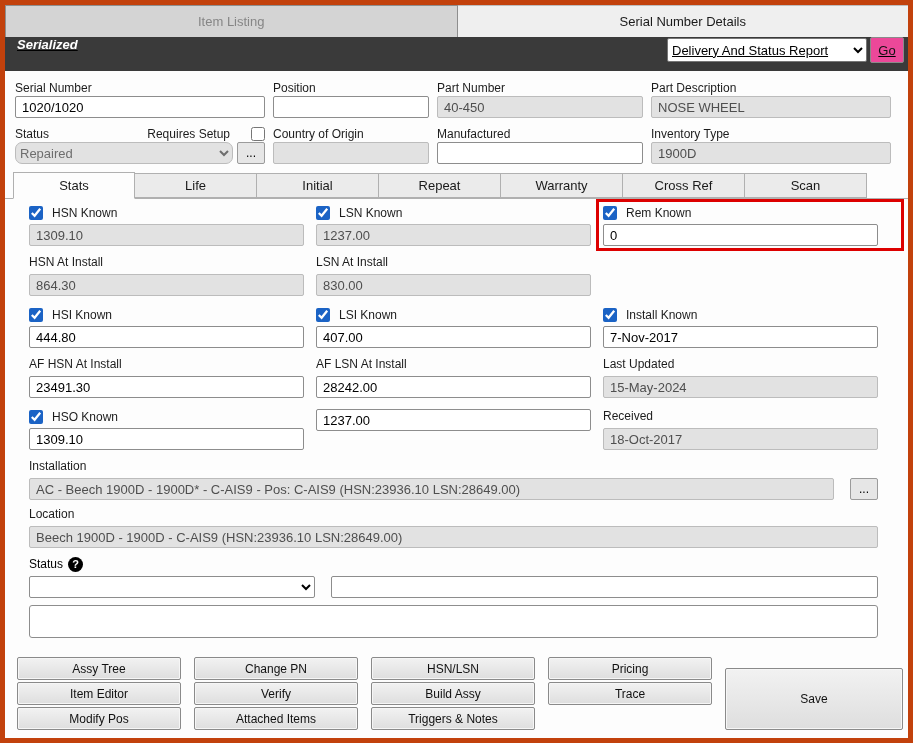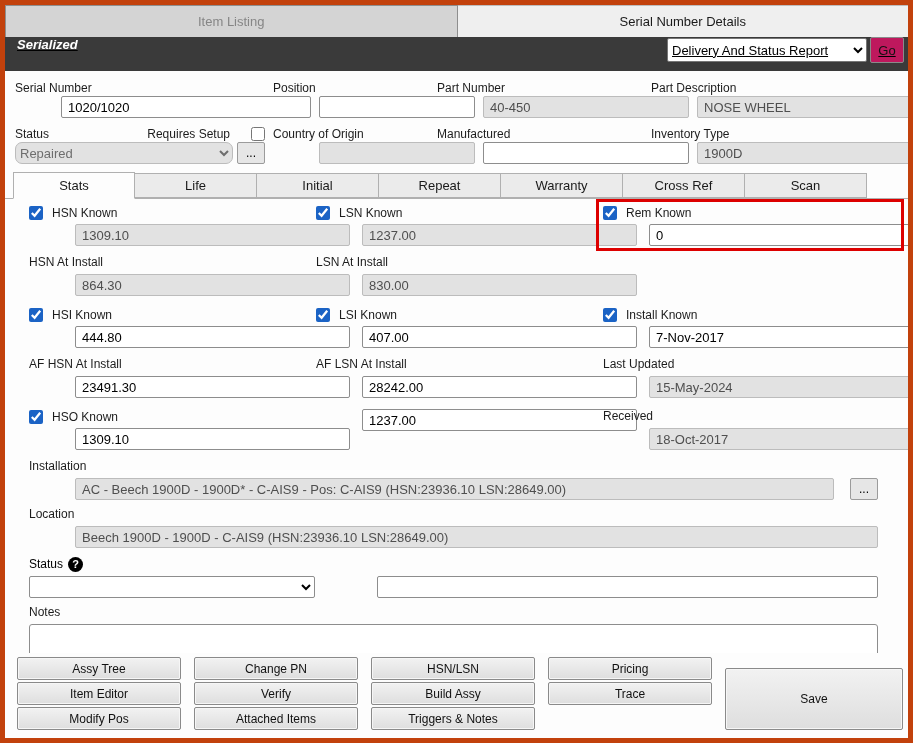--- a/index.html
+++ b/index.html
@@ -19,30 +19,30 @@
   .toptabs { display: flex; height: 32px; flex: 0 0 auto; background: #efefef; }
   .toptab { flex: 1; text-align: center; line-height: 31px; font-size: 13px; }
   .toptab.inactive { background: #d4d4d4; color: #868686; border: 1px solid #8e8e8e; border-bottom: none; }
   .toptab.active { background: #efefef; color: #1a1a1a; border-top: 1px solid #bdbdbd; }
 
   
   .darkbar { height: 34px; flex: 0 0 auto; background: #3a3a3a; display: flex; align-items: flex-start; padding: 0 4px 0 12px; text-decoration: underline; }
   .darkbar .title { color: #fff; font-weight: bold; font-style: italic; font-size: 13px; }
   .report-area { margin-left: auto; display: flex; align-items: center; gap: 3px; padding-left: 8px; }
   .report-area select { width: 200px; height: 24px; font-size: 13px; font-family: inherit; border: 1px solid #767676; border-radius: 2px; background: #fff; }
-  .go-btn { width: 34px; height: 26px; font-size: 13px; font-family: inherit; background: #be185d; border: 1px solid #8a8a8a; border-radius: 2px; color: #111; }
+  .go-btn { width: 34px; height: 26px; font-size: 13px; font-family: inherit; background: #ec4899; border: 1px solid #8a8a8a; border-radius: 2px; color: #111; }
 
   
   .formtop { flex: 0 0 auto; padding: 8px 17px 8px 10px; }
   .frow { display: grid; grid-template-columns: 250px 156px 206px 1fr; column-gap: 8px; }
   .frow + .frow { margin-top: 7px; }
   .flabel2 { font-size: 12px; color: #1c1c1c; height: 17px; display: flex; align-items: center; }
   .label-split { display: flex; justify-content: space-between; align-items: center; }
   .reqsetup { display: flex; align-items: flex-end; gap: 21px; font-size: 12px; }
-  .inp, .ro { width: 100%; height: 22px; font-size: 13px; font-family: inherit; padding: 2px 6px; border-radius: 2px; margin-left: 46px; }
+  .inp, .ro { width: 100%; height: 22px; font-size: 13px; font-family: inherit; padding: 2px 6px; border-radius: 2px; }
   .inp { background: #fff; border: 1px solid #8d8d8d; color: #000; }
   .ro  { background: #e2e2e2; border: 1px solid #bcbcbc; color: #4f4f4f; }
   select.sel { width: 100%; height: 22px; font-size: 13px; font-family: inherit; border-radius: 2px; border: 1px solid #8d8d8d; background: #fff; }
   select.sel:disabled { background: #e2e2e2; color: #6e6e6e; border-color: #bcbcbc; opacity: 1; border-radius: 7px; }
   .selrow { display: flex; gap: 4px; }
   .dots { width: 28px; height: 22px; font-size: 12px; font-family: inherit; background: #e6e6e6; border: 1px solid #9b9b9b; border-radius: 2px; flex: 0 0 auto; }
   input[type="checkbox"] { width: 14px; height: 14px; margin: 0; accent-color: #1b63c5; }
 
   
   .dtabs { flex: 0 0 auto; display: flex; align-items: flex-end; height: 27px; border-bottom: 1px solid #b0b0b0; padding-left: 8px; }
@@ -275,21 +275,20 @@
       </div>
       <div class="wrow">
         <select class="sel" style="width:286px">
           <option></option>
         </select>
         <input class="inp" style="flex: 1 1 0%;" value="">
       </div>
     </div>
 
     <div class="wide">
-      <div class="flabel">Notes</div>
       <div class="wrow">
         <textarea class="ta-notes" style=""></textarea>
       </div>
     </div>
 
   </div>
 
   <div class="btnarea">
     <div class="btngrid">
       <button class="btn">Assy Tree</button>

